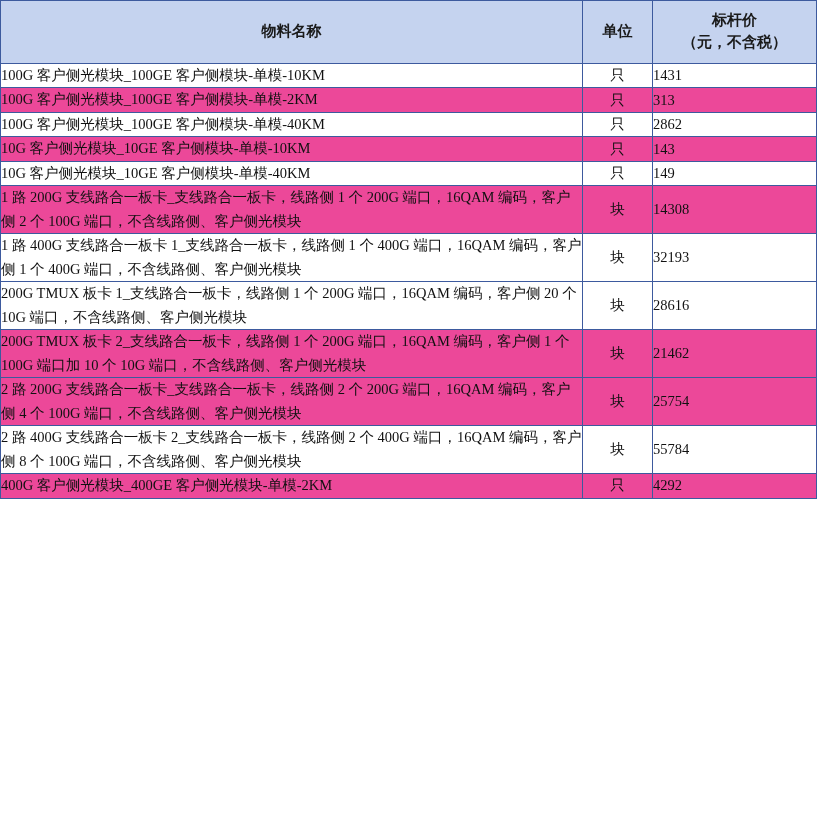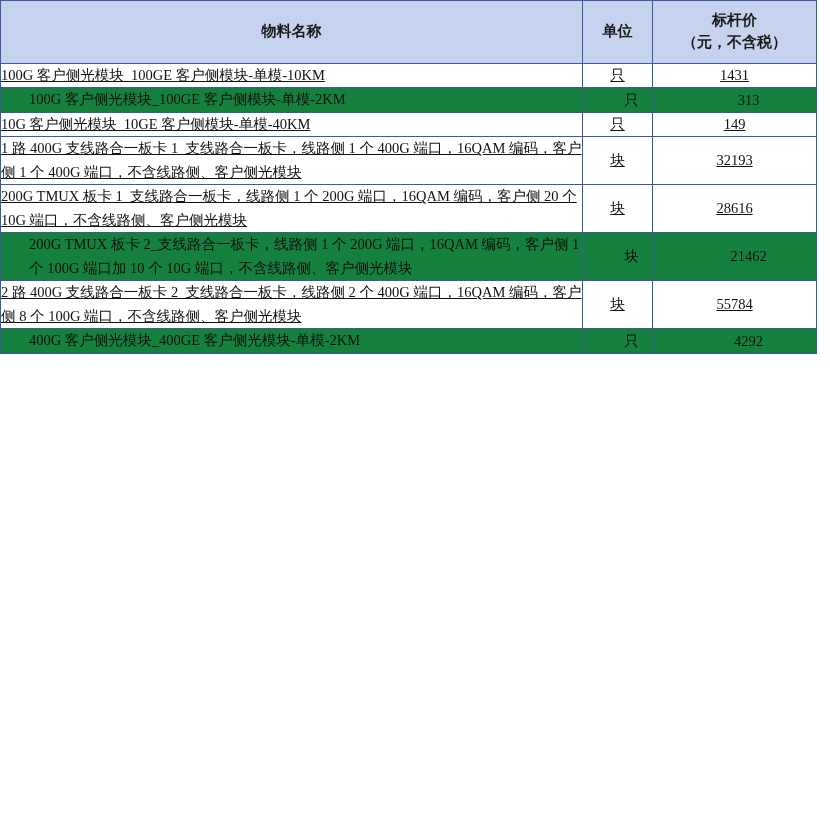--- a/index.html
+++ b/index.html
@@ -50,26 +50,25 @@
     font-size: 14.5px;
     line-height: 1.62;
     color: #111111;
   }
   td.unit {
     text-align: center;
     font-size: 14.5px;
     color: #111111;
   }
   td.price {
-    text-align: center;
     font-size: 14.5px;
     color: #111111;
   }
-  tr.even td { background: #ffffff; text-decoration: underline; }
-  tr.odd  td { background: #15803d; padding-left: 28px; }
+  tr.even td { background: #ffffff; }
+  tr.odd  td { background: #ec4899; }
 </style>
 </head>
 <body>
 
 <div class="sheet">
   <table class="price-table">
     <colgroup>
       <col class="c-name">
       <col class="c-unit">
       <col class="c-price">
@@ -89,39 +88,59 @@
           <td class="name">100G 客户侧光模块_100GE 客户侧模块-单模-10KM</td>
           <td class="unit">只</td>
           <td class="price">1431</td>
         </tr>
         <tr class="odd">
           <td class="name">100G 客户侧光模块_100GE 客户侧模块-单模-2KM</td>
           <td class="unit">只</td>
           <td class="price">313</td>
         </tr>
         <tr class="even">
+          <td class="name">100G 客户侧光模块_100GE 客户侧模块-单模-40KM</td>
+          <td class="unit">只</td>
+          <td class="price">2862</td>
+        </tr>
+        <tr class="odd">
+          <td class="name">10G 客户侧光模块_10GE 客户侧模块-单模-10KM</td>
+          <td class="unit">只</td>
+          <td class="price">143</td>
+        </tr>
+        <tr class="even">
           <td class="name">10G 客户侧光模块_10GE 客户侧模块-单模-40KM</td>
           <td class="unit">只</td>
           <td class="price">149</td>
+        </tr>
+        <tr class="odd">
+          <td class="name">1 路 200G 支线路合一板卡_支线路合一板卡，线路侧 1 个 200G 端口，16QAM 编码，客户侧 2 个 100G 端口，不含线路侧、客户侧光模块</td>
+          <td class="unit">块</td>
+          <td class="price">14308</td>
         </tr>
         <tr class="even">
           <td class="name">1 路 400G 支线路合一板卡 1_支线路合一板卡，线路侧 1 个 400G 端口，16QAM 编码，客户侧 1 个 400G 端口，不含线路侧、客户侧光模块</td>
           <td class="unit">块</td>
           <td class="price">32193</td>
         </tr>
         <tr class="even">
           <td class="name">200G TMUX 板卡 1_支线路合一板卡，线路侧 1 个 200G 端口，16QAM 编码，客户侧 20 个 10G 端口，不含线路侧、客户侧光模块</td>
           <td class="unit">块</td>
           <td class="price">28616</td>
         </tr>
         <tr class="odd">
           <td class="name">200G TMUX 板卡 2_支线路合一板卡，线路侧 1 个 200G 端口，16QAM 编码，客户侧 1 个 100G 端口加 10 个 10G 端口，不含线路侧、客户侧光模块</td>
           <td class="unit">块</td>
           <td class="price">21462</td>
         </tr>
+        <tr class="odd">
+          <td class="name">2 路 200G 支线路合一板卡_支线路合一板卡，线路侧 2 个 200G 端口，16QAM 编码，客户侧 4 个 100G 端口，不含线路侧、客户侧光模块</td>
+          <td class="unit">块</td>
+          <td class="price">25754</td>
+        </tr>
         <tr class="even">
           <td class="name">2 路 400G 支线路合一板卡 2_支线路合一板卡，线路侧 2 个 400G 端口，16QAM 编码，客户侧 8 个 100G 端口，不含线路侧、客户侧光模块</td>
           <td class="unit">块</td>
           <td class="price">55784</td>
         </tr>
         <tr class="odd">
           <td class="name">400G 客户侧光模块_400GE 客户侧光模块-单模-2KM</td>
           <td class="unit">只</td>
           <td class="price">4292</td>
         </tr>

